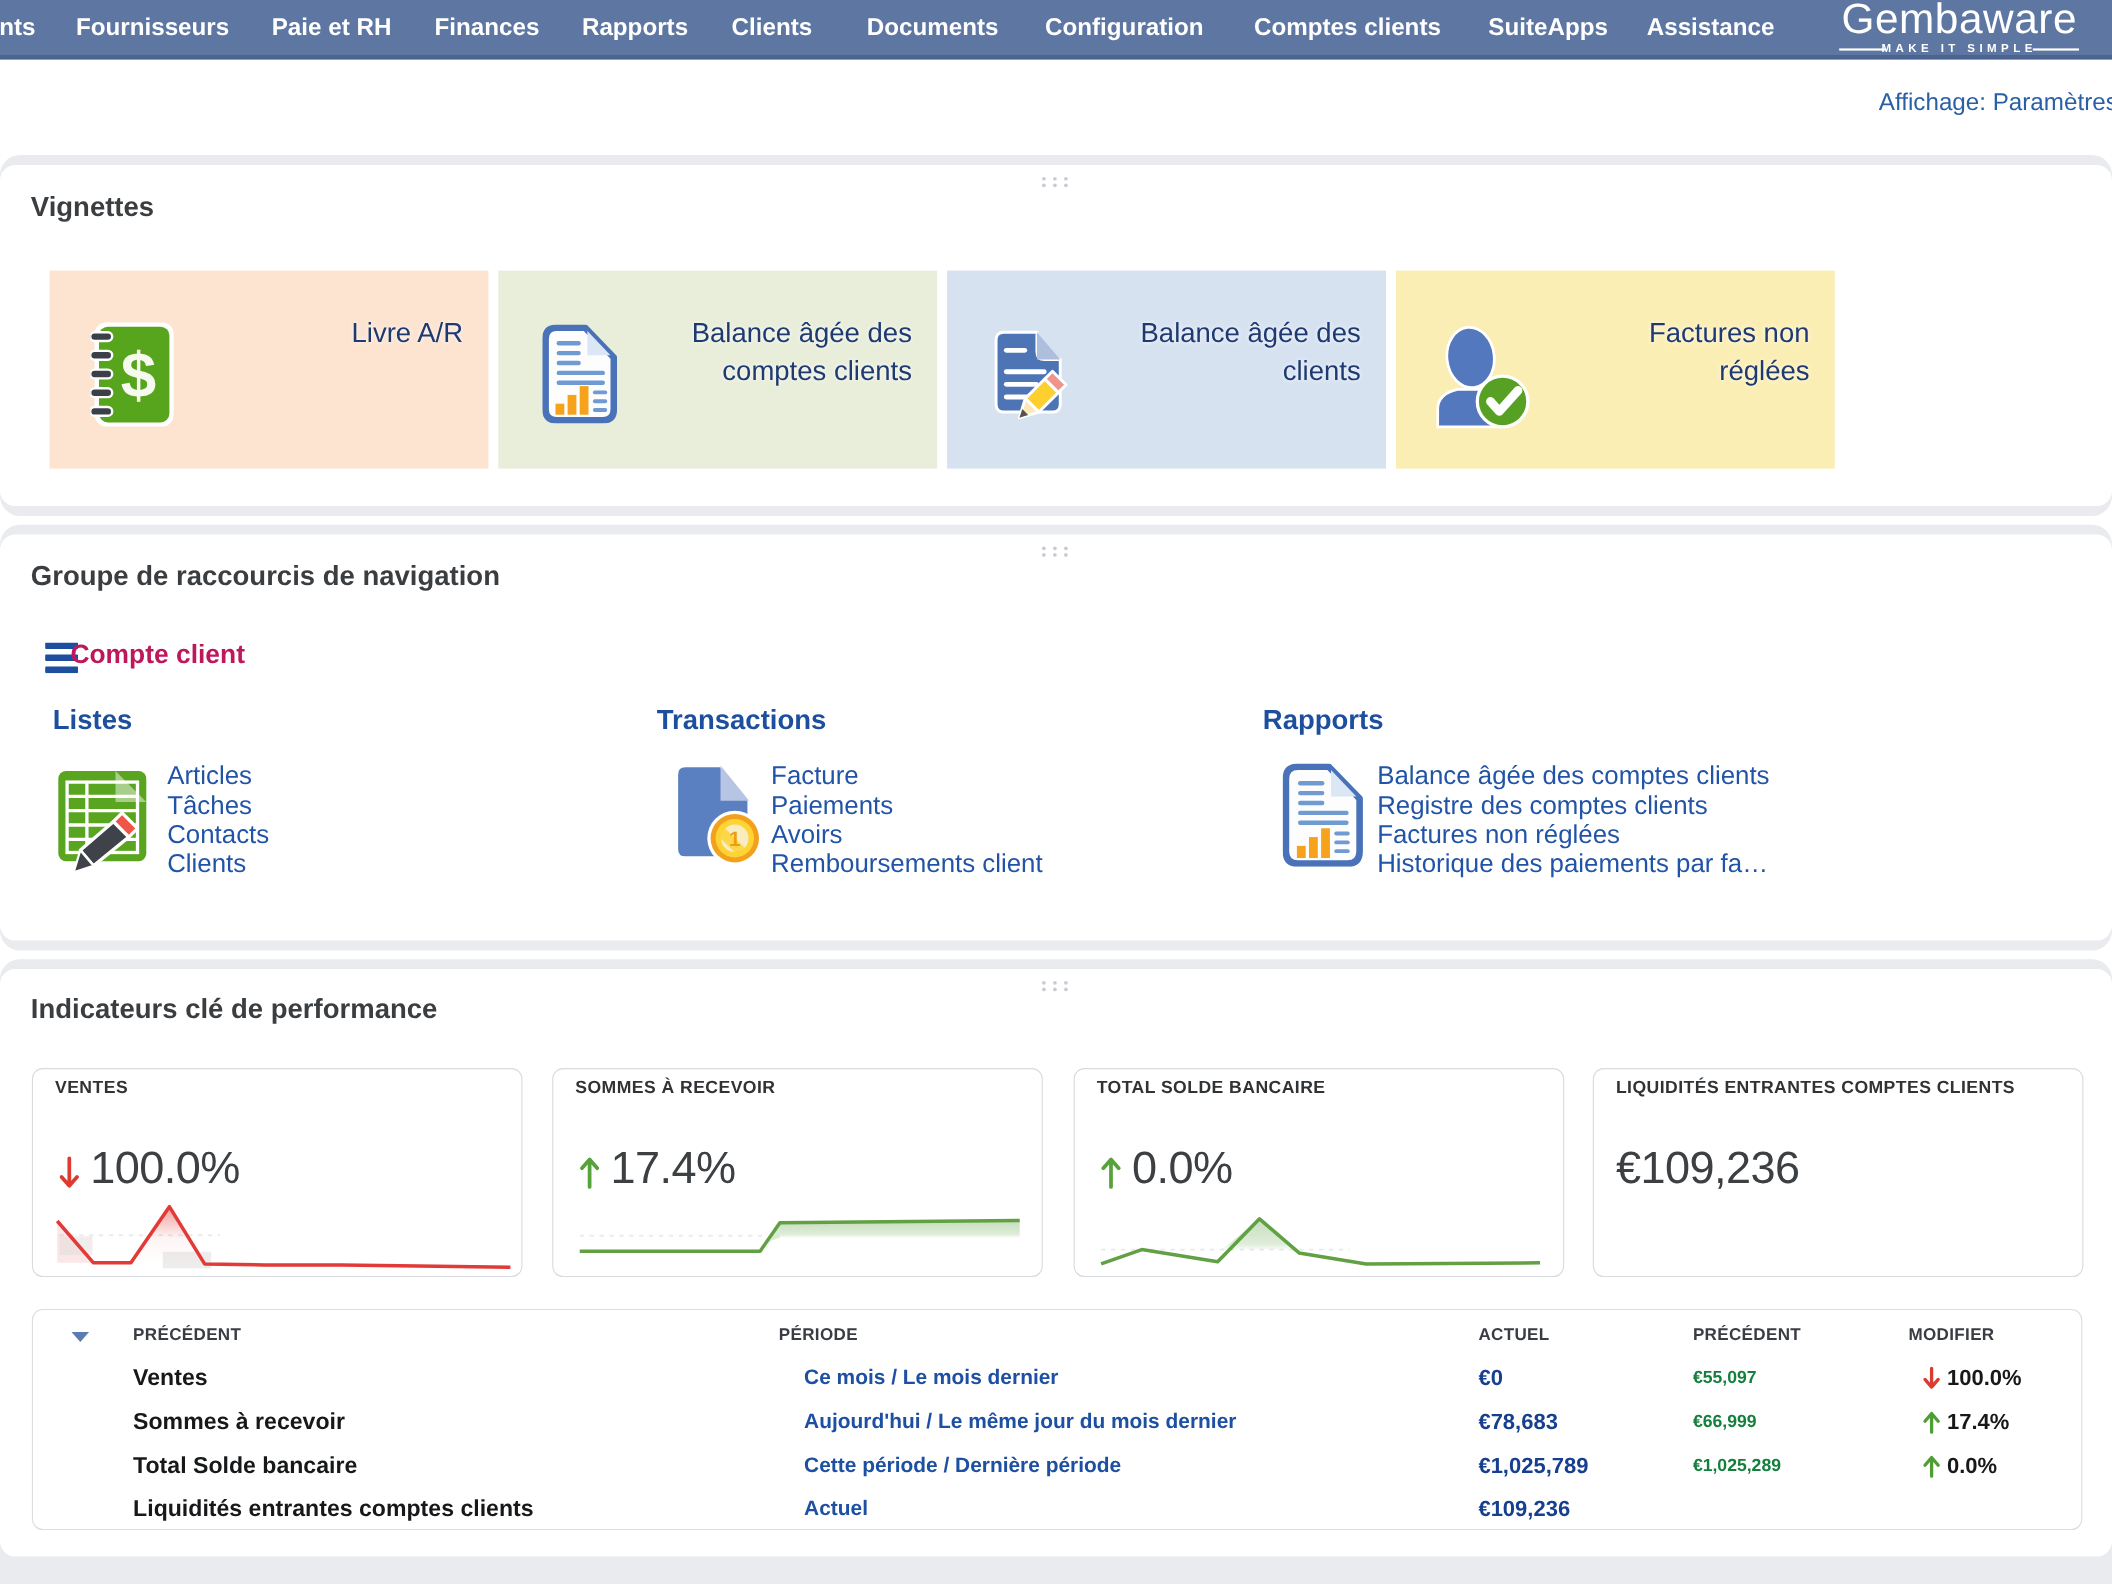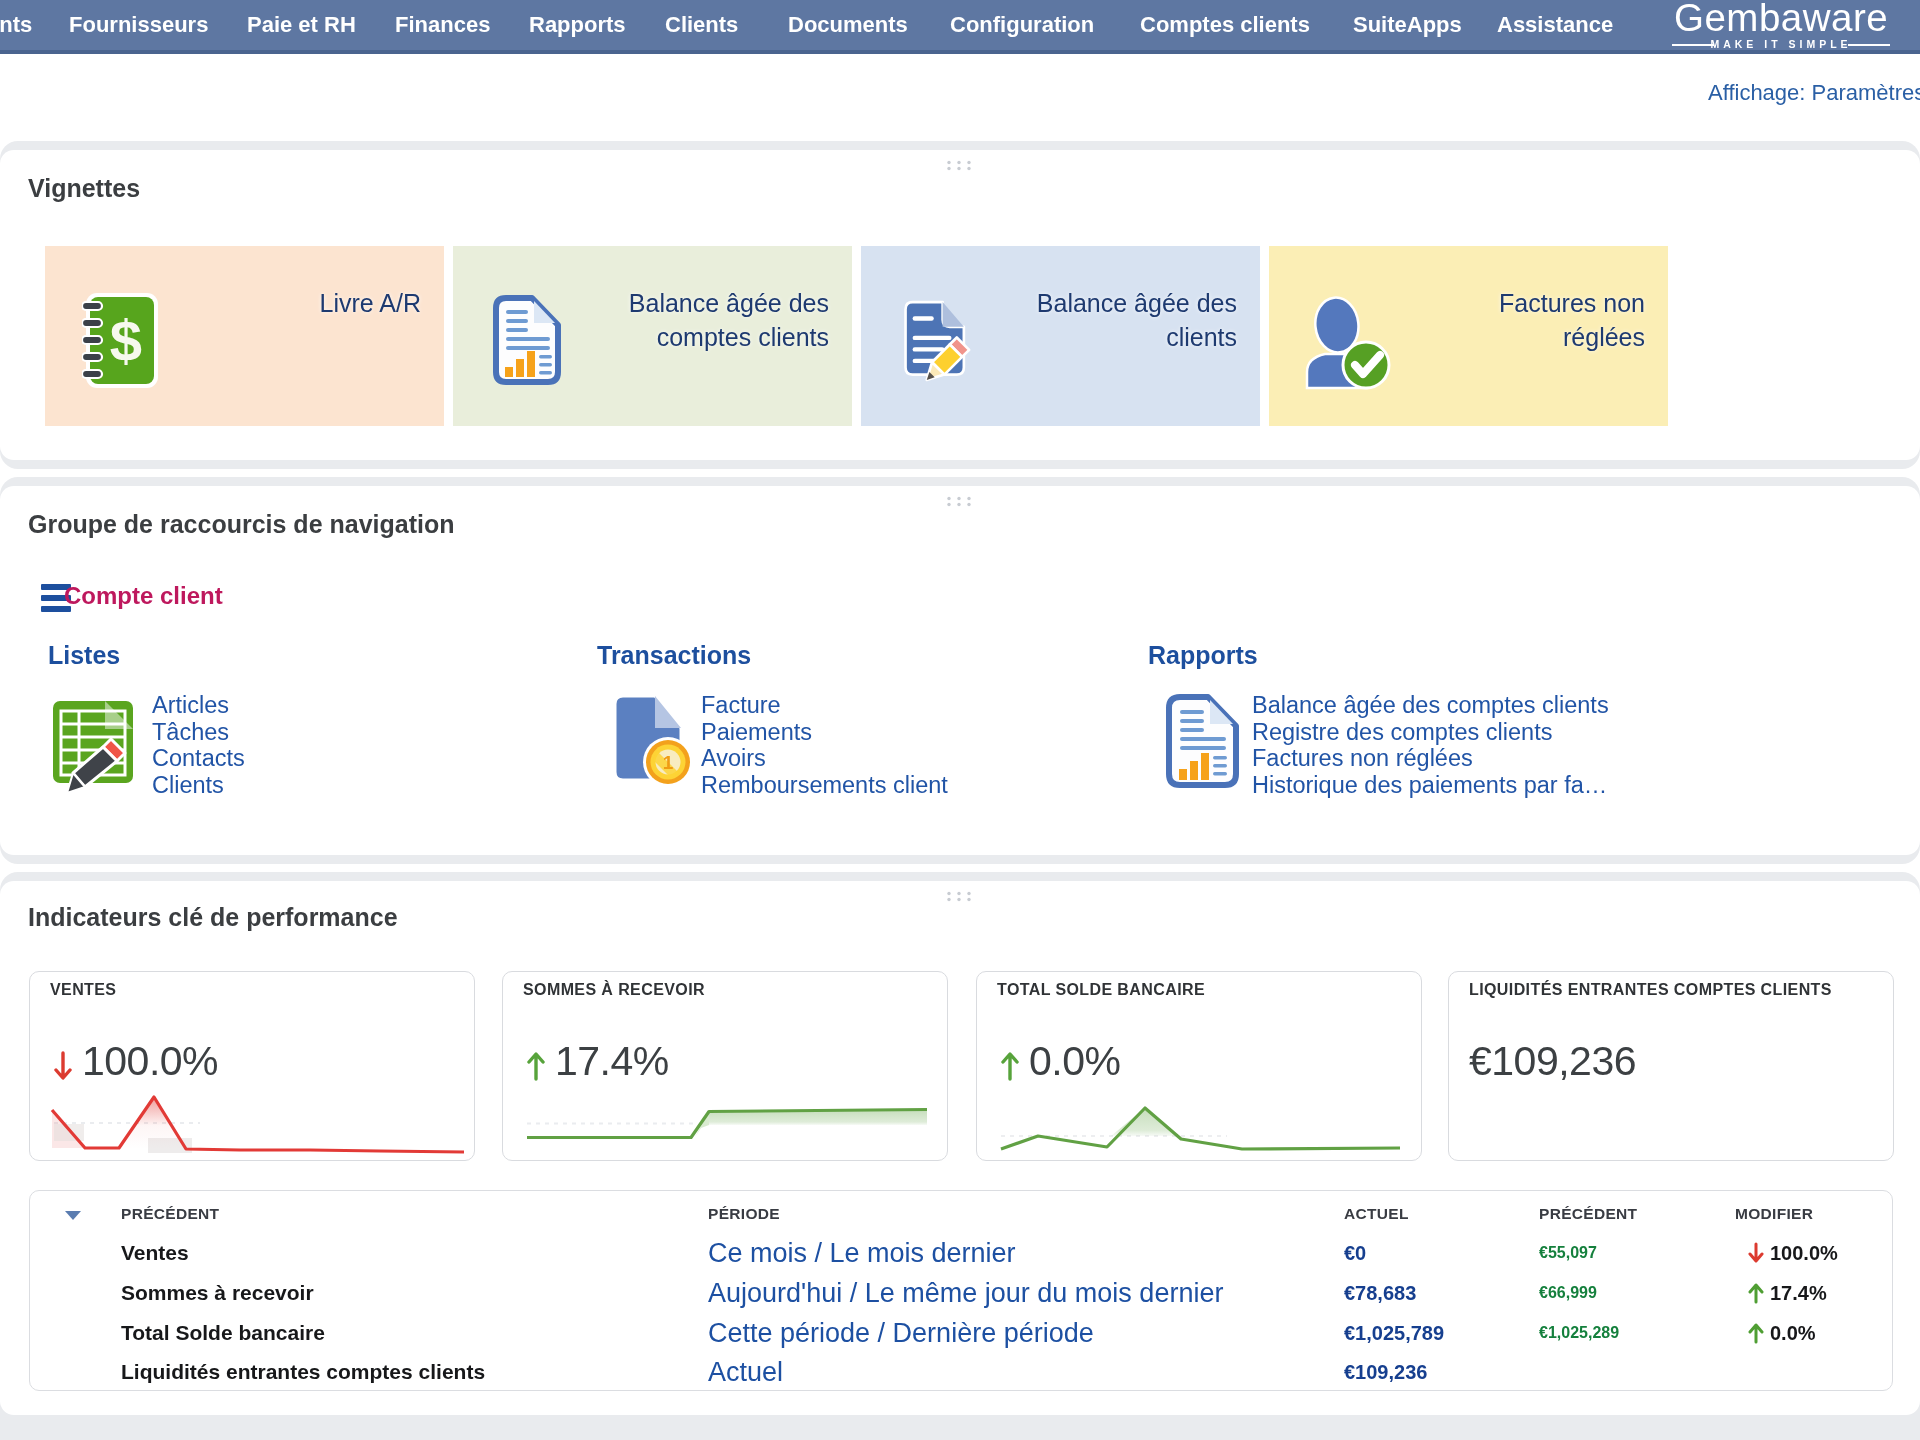--- a/index.html
+++ b/index.html
@@ -29,21 +29,21 @@
 
 .card{position:absolute;top:90px;width:444px;height:188px;background:#fff;border:1px solid #d9dbdf;border-radius:10px}
 .clabel{position:absolute;left:20px;top:9px;font-size:16px;font-weight:bold;color:#303336;letter-spacing:.4px}
 .cnum{position:absolute;top:66px;font-size:41px;color:#3c4043;letter-spacing:-.5px}
 .cspark{position:absolute;left:20px;bottom:4px}
 
 #ktable{position:absolute;left:29px;top:309px;width:1862px;height:199px;border:1px solid #dbdde1;border-radius:10px;background:#fff}
 .th{position:absolute;top:14px;font-size:15.5px;font-weight:bold;color:#393c43;letter-spacing:.3px}
 .trow{position:absolute;height:40px;line-height:40px;white-space:nowrap}
 .c1{position:absolute;left:91px;font-size:21px;font-weight:bold;color:#17181a}
-.c2{position:absolute;left:678px;font-size:27px;font-weight:normal;color:#1d50a2}
+.c2{position:absolute;left:701px;font-size:19px;font-weight:bold;color:#1d50a2}
 .c3{position:absolute;left:1314px;font-size:20px;font-weight:bold;color:#163f8f}
 .c4{position:absolute;left:1509px;font-size:16px;font-weight:bold;color:#15803d}
 .c5{position:absolute;left:1740px;font-size:20px;font-weight:bold;color:#17181a}
 .carr{position:absolute;left:1718px;top:9px}
 </style>
 </head>
 <body>
 
 <div id="nav">
   <div class="nitem" style="left:-41px">Clients</div>

